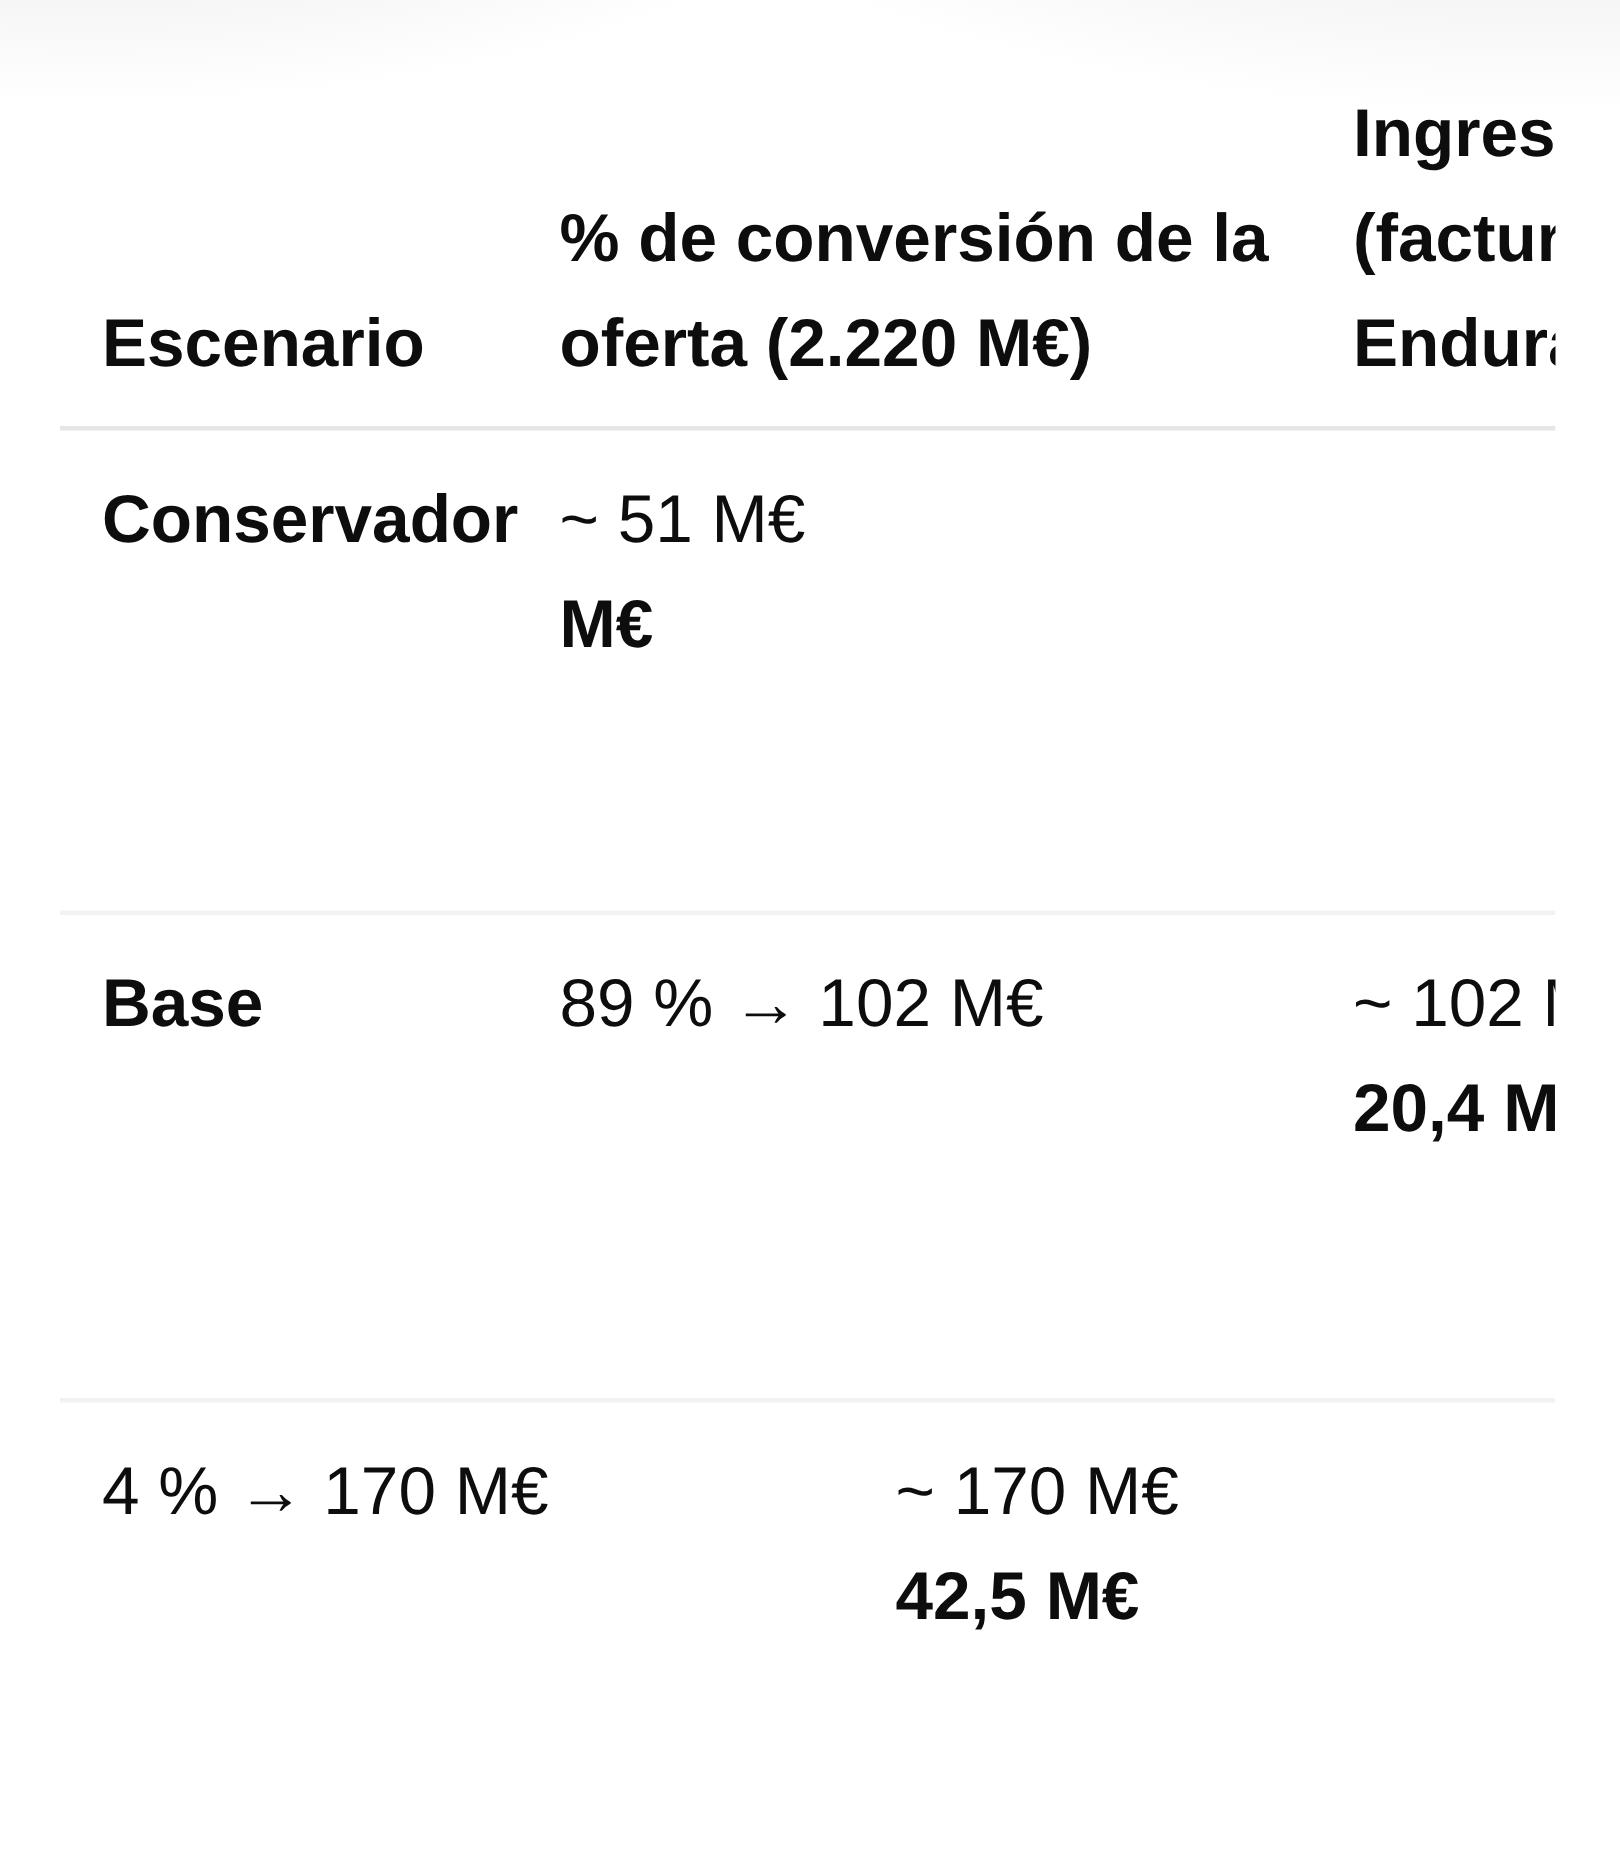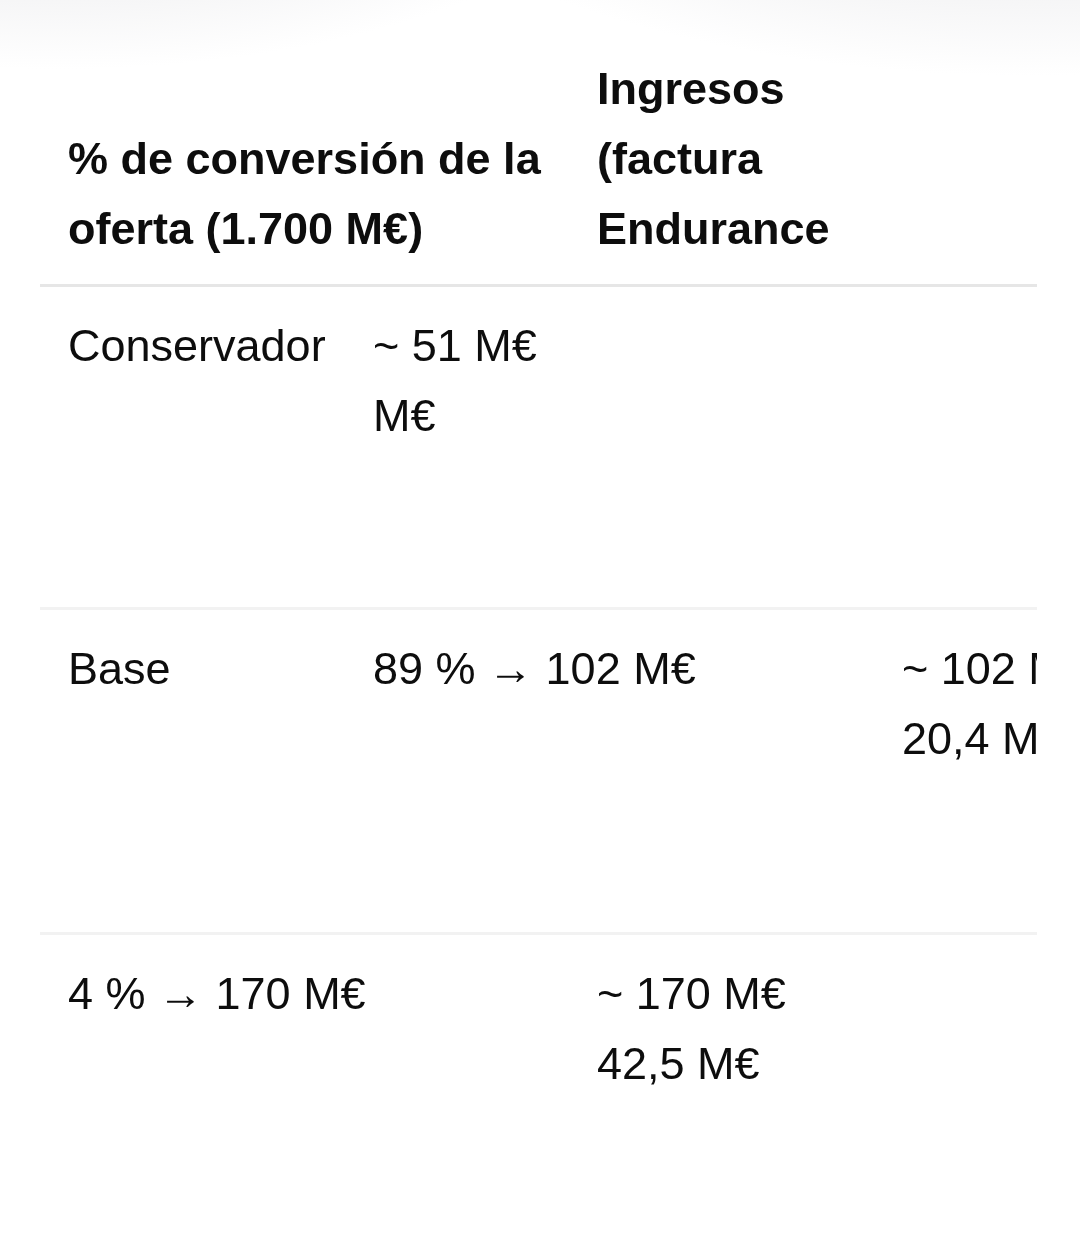--- a/index.html
+++ b/index.html
@@ -37,35 +37,38 @@
     border-bottom:3px solid #f2f2f2;
   }
   .r1{height:323px}
   .r2{height:325px}
   .r3{height:340px;border-bottom:none}
   .cell{box-sizing:border-box;padding-left:28px;flex-shrink:0;}
   .c1{width:305px}
   .c2{width:529px}
   .c3{width:640px}
   .line{font-size:45px;line-height:70px;white-space:nowrap;}
-  .bold{font-weight:400;}
+  .bold{font-weight:700;}
 </style>
 </head>
 <body>
 
 <div class="screen">
 
   <div class="top-glow"></div>
 
   <div class="table-scroll">
 
     <div class="hrow">
+      <div class="cell c1">
+        <div class="line">Escenario</div>
+      </div>
       <div class="cell c2">
         <div class="line">% de conversión de la</div>
-        <div class="line">oferta (1.700 M€)</div>
+        <div class="line">oferta (2.220 M€)</div>
       </div>
       <div class="cell c3">
         <div class="line">Ingresos</div>
         <div class="line">(factura</div>
         <div class="line">Endurance</div>
       </div>
     </div>
 
     <div class="brow r1">
       <div class="cell c1">

